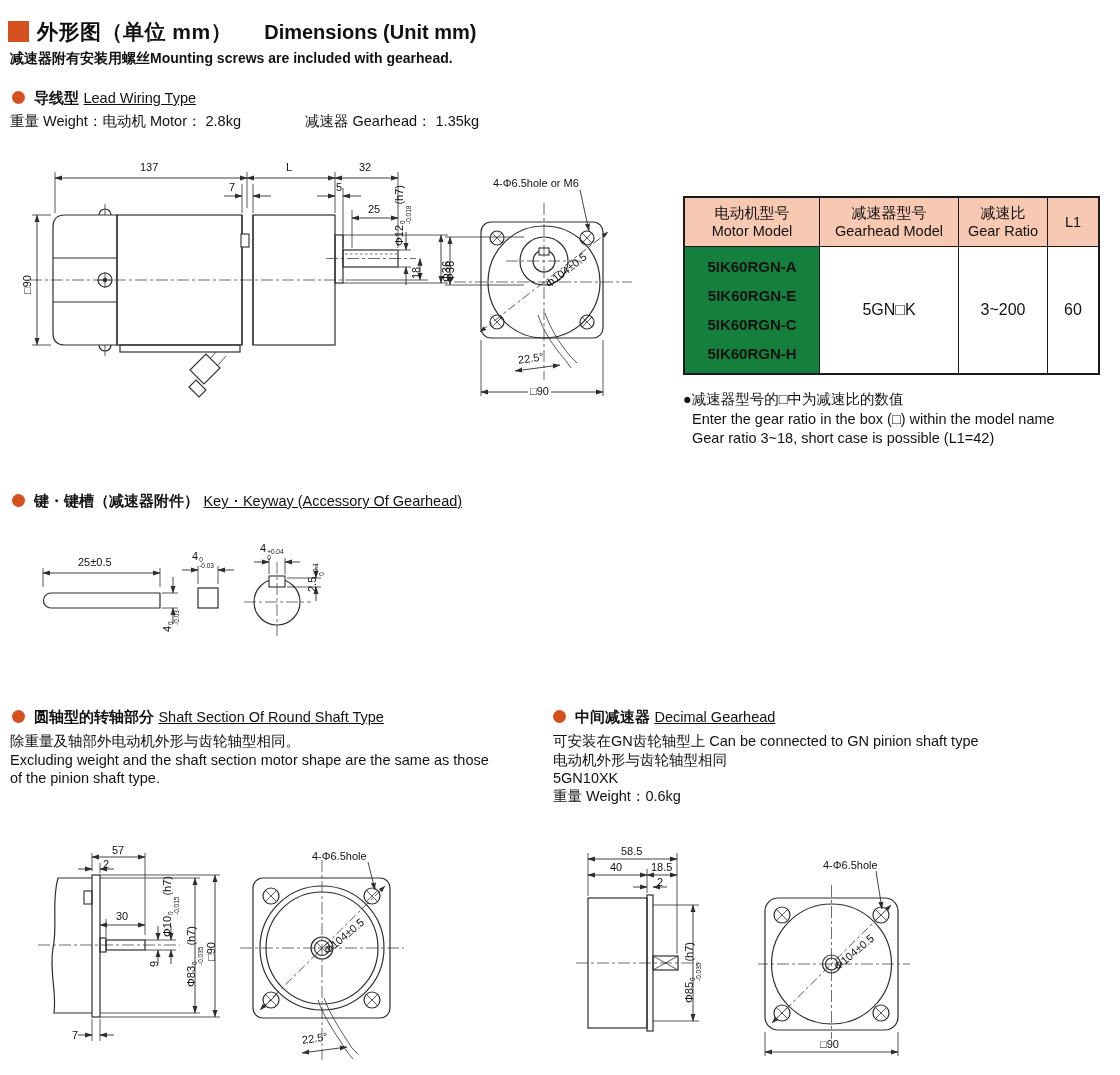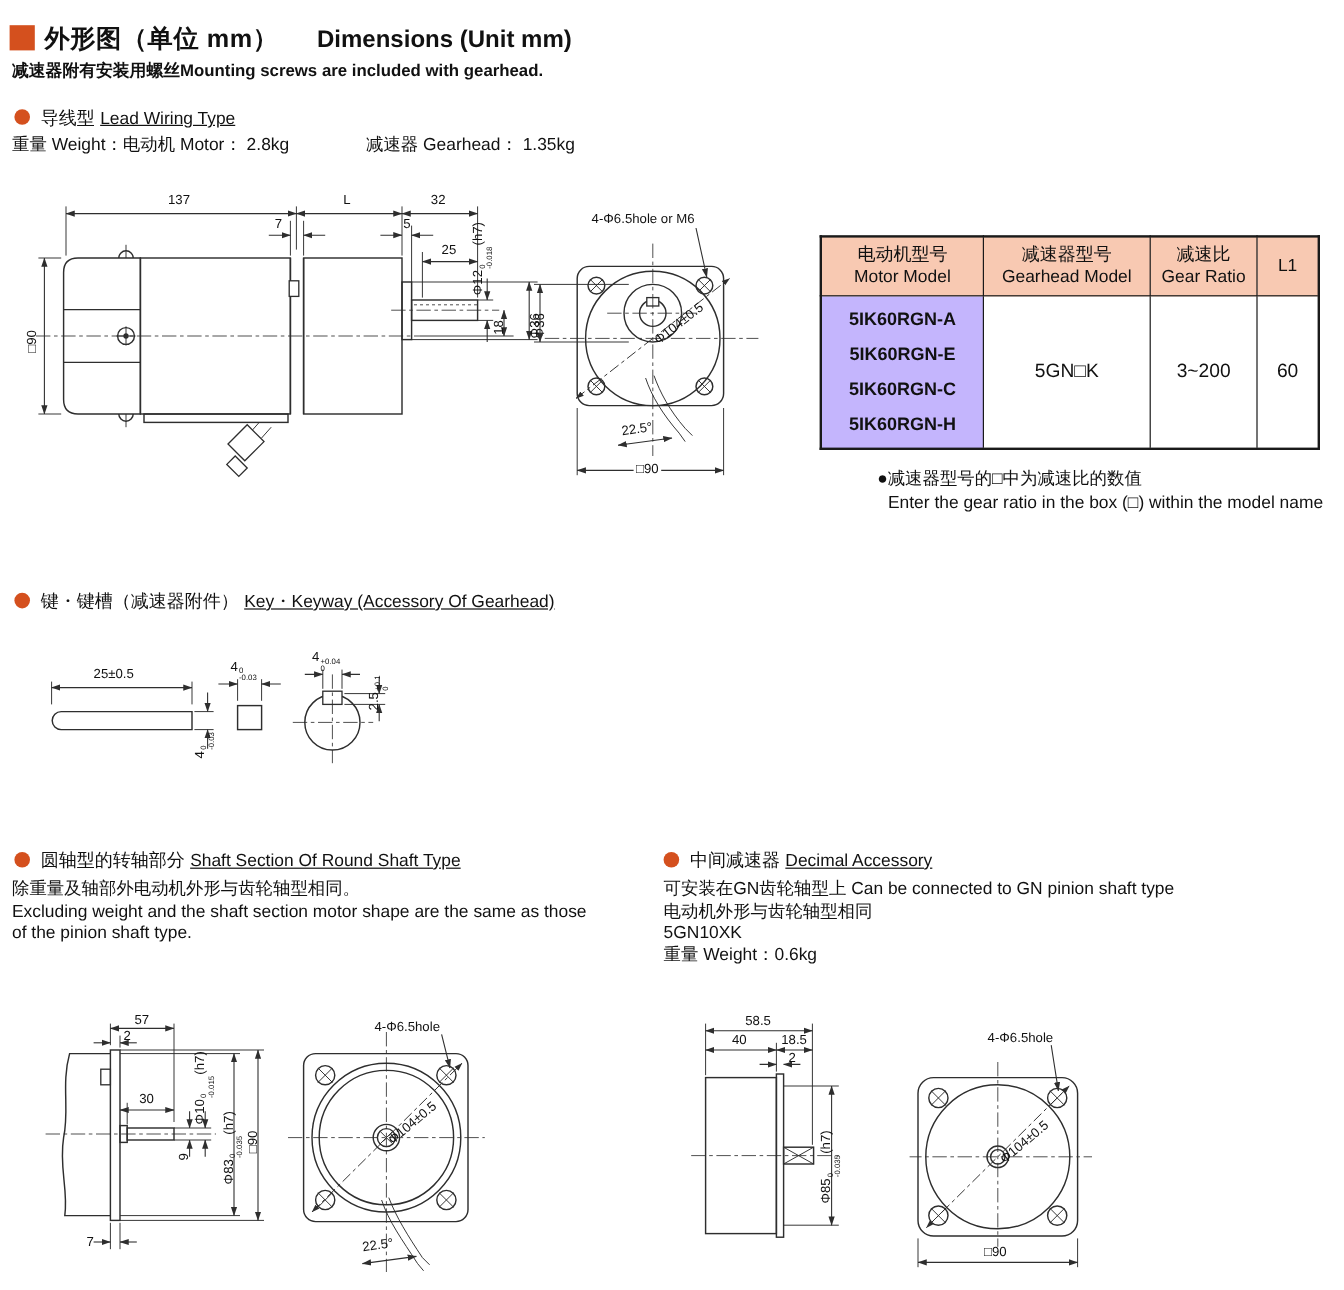--- a/index.html
+++ b/index.html
@@ -4,21 +4,21 @@
 <style>
   html,body{margin:0;padding:0;background:#fff;}
   body{width:1120px;height:1075px;position:relative;overflow:hidden;
        font-family:"Liberation Sans","DejaVu Sans",sans-serif;color:#111;}
   .abs{position:absolute;}
   .sq{display:inline-block;width:21px;height:21px;background:#d4501e;vertical-align:-3px;margin-right:8px;}
   .dot{display:inline-block;width:13px;height:13px;border-radius:50%;background:#d4501e;vertical-align:-1px;margin-right:9px;}
   .title-zh{font-size:21px;font-weight:bold;letter-spacing:.5px;}
   .title-en{font-size:20px;font-weight:bold;margin-left:32px;}
   .sub{font-size:14px;font-weight:bold;}
-  .h-zh{font-size:15px;font-weight:normal;}
+  .h-zh{font-size:15px;font-weight:bold;}
   .h-en{font-size:14.5px;text-decoration:underline;}
   .txt{font-size:14.5px;line-height:19px;}
   .dwg{position:absolute;}
   .dwg svg{position:absolute;left:0;top:0;}
   .lab{position:absolute;font-size:11px;white-space:nowrap;color:#111;line-height:11px;}
   .vlab{position:absolute;font-size:11px;white-space:nowrap;color:#111;line-height:11px;
         transform:rotate(-90deg);transform-origin:0 0;}
   .dlab{position:absolute;font-size:11px;white-space:nowrap;color:#111;line-height:11px;}
   .tol{display:inline-flex;flex-direction:column;font-size:6.5px;line-height:6px;vertical-align:-2px;margin:0 1px;}
   .boxed{background:#fff;padding:0 2px;}
@@ -31,23 +31,23 @@
   .dcl{fill:none;stroke:#2e2e2e;stroke-width:.8px;stroke-dasharray:9 3 3 3;marker-start:url(#arr);marker-end:url(#arr);}
   .dt{fill:none;stroke:#2e2e2e;stroke-width:.7px;stroke-dasharray:2.5 2.5;}
   .w{fill:#fff;stroke:#2e2e2e;stroke-width:1.1px;}
   .f{fill:#2e2e2e;stroke:none;}
   
   .spec{position:absolute;left:683px;top:196px;border-collapse:collapse;table-layout:fixed;}
   .spec td{border:1px solid #1a1a1a;text-align:center;vertical-align:middle;padding:0;}
   .spec{border:2px solid #1a1a1a;}
   .spec .hd{background:#f8c9b2;height:48px;font-size:14.5px;line-height:18px;}
   .spec .hd .zh{font-size:15px;}
-  .spec .models{background:#c4b5fd;font-weight:bold;font-size:15px;line-height:29px;height:126px;}
+  .spec .models{background:#15803d;font-weight:bold;font-size:15px;line-height:29px;height:126px;}
   .spec .val{font-size:16px;}
-  .notes{position:absolute;left:683px;top:390px;font-size:14.5px;line-height:19.5px;margin-left:48px;}
+  .notes{position:absolute;left:683px;top:390px;font-size:14.5px;line-height:19.5px;}
   .notes .en{padding-left:9px;}
 </style>
 </head>
 <body>
 
 <svg width="0" height="0" style="position:absolute">
   <defs>
     <marker id="arr" viewBox="0 0 10 10" refX="9.5" refY="5" markerWidth="8.5" markerHeight="8.5" orient="auto-start-reverse">
       <path d="M0,1.6 L10,5 L0,8.4 z" fill="#2e2e2e"></path>
     </marker>
@@ -218,20 +218,21 @@
     <td class="val">5GN□K</td>
     <td class="val">3~200</td>
     <td class="val">60</td>
   </tr>
 </tbody>
   </table>
 
 <div class="notes">
   <div>●减速器型号的□中为减速比的数值</div>
   <div class="en">Enter the gear ratio in the box (□) within the model name</div>
+  <div class="en">Gear ratio 3~18, short case is possible (L1=42)</div>
 </div>
 
 <div class="abs" style="left:12px;top:492px">
   <span class="dot"></span><span class="h-zh">键・键槽（减速器附件）</span> <span class="h-en">Key・Keyway (Accessory Of Gearhead)</span>
 </div>
 
 <div class="dwg" style="left:20px;top:540px;width:452px;height:118px">
   <svg width="452" height="118" viewBox="0 0 452 118">
 
     <path class="e" d="M140,53 L31,53 A7.5,7.5 0 0 0 31,68 L140,68 Z"></path>
@@ -282,21 +283,21 @@
 </div>
 
 <div class="abs" style="left:12px;top:708px">
   <span class="dot"></span><span class="h-zh">圆轴型的转轴部分</span> <span class="h-en">Shaft Section Of Round Shaft Type</span>
 </div>
 <div class="abs txt" style="left:10px;top:732px">除重量及轴部外电动机外形与齿轮轴型相同。</div>
 <div class="abs txt" style="left:10px;top:751px">Excluding weight and the shaft section motor shape are the same as those</div>
 <div class="abs txt" style="left:10px;top:769px">of the pinion shaft type.</div>
 
 <div class="abs" style="left:553px;top:708px">
-  <span class="dot"></span><span class="h-zh">中间减速器</span> <span class="h-en">Decimal Accessory</span>
+  <span class="dot"></span><span class="h-zh">中间减速器</span> <span class="h-en">Decimal Gearhead</span>
 </div>
 <div class="abs txt" style="left:553px;top:732px">可安装在GN齿轮轴型上 Can be connected to GN pinion shaft type</div>
 <div class="abs txt" style="left:553px;top:751px">电动机外形与齿轮轴型相同</div>
 <div class="abs txt" style="left:553px;top:769px">5GN10XK</div>
 <div class="abs txt" style="left:553px;top:787px">重量 Weight：0.6kg</div>
 
 <div class="dwg" style="left:30px;top:845px;width:222px;height:230px">
   <svg width="222" height="230" viewBox="0 0 222 230">
 
     <path class="e" d="M62,33 L28,33 C21,58 28,80 23,103 C19,128 27,146 24,168 L62,168"></path>

